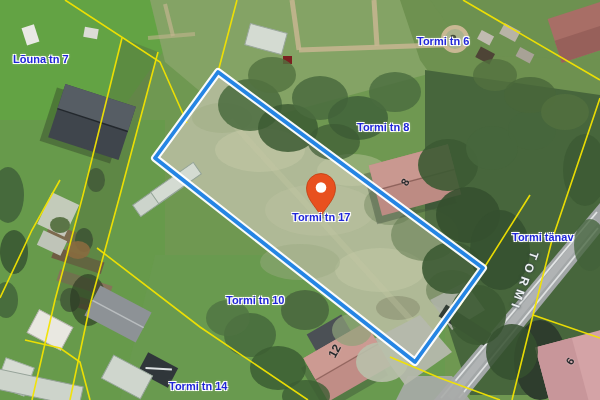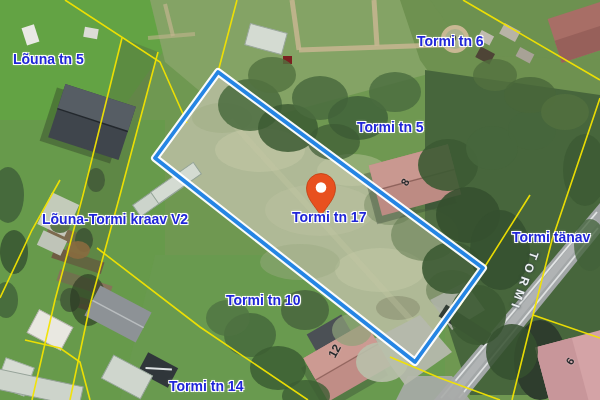--- a/index.html
+++ b/index.html
@@ -2,21 +2,21 @@
 <html style="--parcel-highlight: #2585e4; --cadastral-line: #f2e300; --street-label: #2026d8; --marker: #e8501f;"><head>
 <meta charset="utf-8">
 <style>
   html,body{margin:0;padding:0;background:#222;}
   .map-viewport{
     position:relative;width:600px;height:400px;overflow:hidden;
     font-family:"Liberation Sans",sans-serif;background:#6f9851;cursor:grab;
   }
   .map-viewport svg{position:absolute;left:0;top:0;}
   .map-label{
-    position:absolute;font-weight:bold;font-size:14px;line-height:12px;
+    position:absolute;font-weight:bold;font-size:11px;line-height:12px;
     color:var(--street-label,#2026d8);white-space:nowrap;pointer-events:none;
     text-shadow:-1px -1px 0 #fff,1px -1px 0 #fff,-1px 1px 0 #fff,1px 1px 0 #fff,0 0 3px #fff;
   }
   .roof-number{
     position:absolute;font-weight:bold;font-size:11px;color:#26292c;
     text-shadow:0 0 2px rgba(255,255,255,.45);pointer-events:none;
   }
   .road-name{
     position:absolute;font-weight:bold;font-size:12px;letter-spacing:5px;
     color:#edf1f3;text-shadow:0 0 3px rgba(55,65,70,.95),0 0 2px rgba(55,65,70,.9);
@@ -240,25 +240,24 @@
       <polygon class="parcel-core" points="218,72 483,268 415,362 155,158"></polygon>
     </g>
 
     <g>
       <ellipse cx="323" cy="216" rx="7" ry="2.6" fill="#000" opacity=".25"></ellipse>
       <path class="pin" d="M321,216 C315,205.5 306.5,199 306.5,188 A14.5,14.5 0 1 1 335.5,188 C335.5,199 327,205.5 321,216 Z"></path>
       <circle cx="321" cy="187.5" r="5.3" fill="#ffffff"></circle>
     </g>
   </svg>
 
-  <div class="map-label" style="left:13px;top:53px">Lõuna tn 5</div>
+  <div class="map-label" style="left:13px;top:53px">Lõuna tn 7</div>
   <div class="map-label" style="left:417px;top:35px">Tormi tn 6</div>
-  <div class="map-label" style="left:357px;top:121px">Tormi tn 5</div>
+  <div class="map-label" style="left:357px;top:121px">Tormi tn 8</div>
   <div class="map-label" style="left:292px;top:211px">Tormi tn 17</div>
-  <div class="map-label" style="left:42px;top:213px">Lõuna-Tormi kraav V2</div>
   <div class="map-label" style="left:512px;top:231px">Tormi tänav</div>
   <div class="map-label" style="left:226px;top:294px">Tormi tn 10</div>
   <div class="map-label" style="left:169px;top:380px">Tormi tn 14</div>
 
   <div class="roof-number" style="left:402px;top:176px;transform:rotate(-58deg)">8</div>
   <div class="roof-number" style="left:328px;top:344px;font-size:12px;transform:rotate(-62deg)">12</div>
   <div class="roof-number" style="left:567px;top:355px;transform:rotate(-58deg)">6</div>
 
   <div class="road-name" style="left:524px;top:282px">TORMI</div>
 </div>

